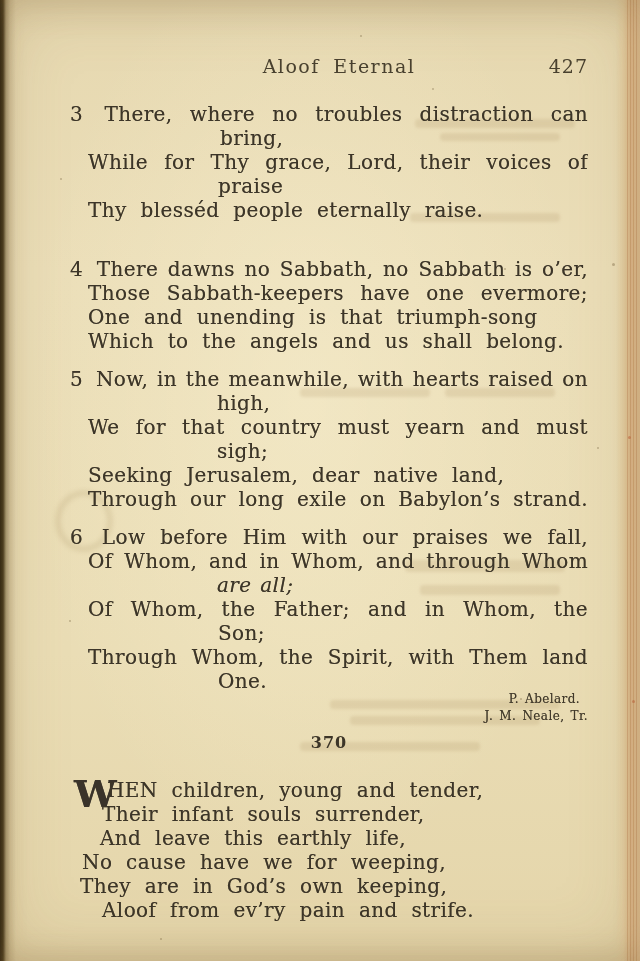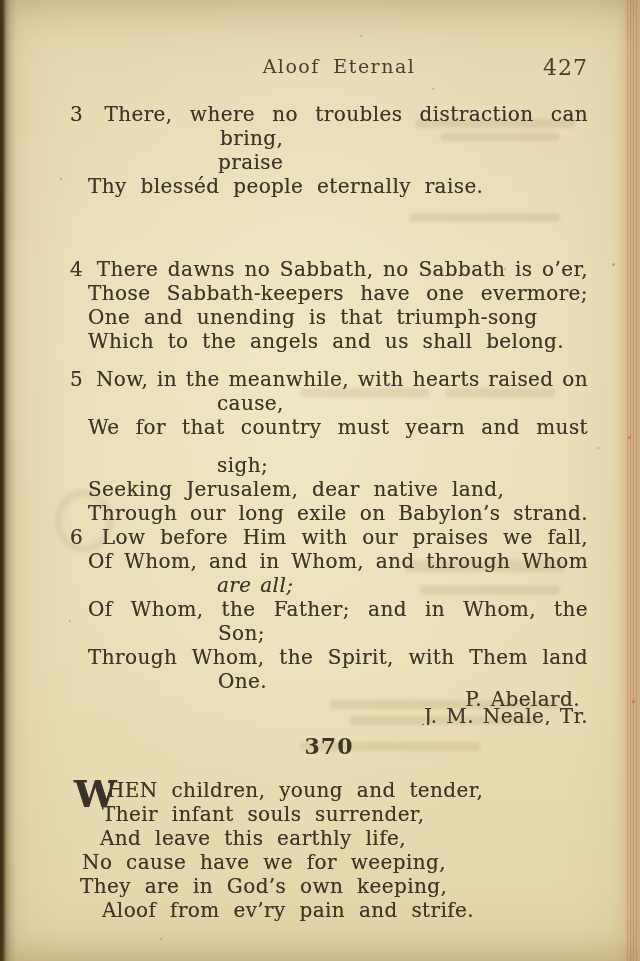--- a/index.html
+++ b/index.html
@@ -21,36 +21,36 @@
     background:repeating-linear-gradient(90deg,rgba(175,115,65,0) 0 2px,rgba(175,115,65,.30) 2px 3px);}
   .vignette{position:absolute;inset:0;pointer-events:none;
     box-shadow:inset 0 0 70px rgba(130,100,50,.22), inset 0 12px 30px rgba(130,100,55,.14), inset 0 -10px 26px rgba(125,95,50,.16);}
   .ghost{position:absolute;background:rgba(163,133,83,.17);border-radius:4px;filter:blur(1.6px);pointer-events:none;}
   .ghost.ring{background:transparent;border:6px solid rgba(158,128,78,.16);border-radius:50%;filter:blur(2px);}
   .speck{position:absolute;border-radius:50%;background:rgba(100,80,45,.35);pointer-events:none;}
   .speck.red{background:rgba(196,99,62,.55);}
   
   .hdr-title{position:absolute;left:70px;width:518px;top:55px;text-align:center;padding-left:10px;
     font-size:19px;letter-spacing:1.5px;word-spacing:6px;color:#49412f;}
-  .hdr-num{position:absolute;right:52px;top:55px;font-size:22px;letter-spacing:1px;color:#49412f;}
+  .hdr-num{position:absolute;right:52px;top:55px;font-size:19px;letter-spacing:1px;color:#49412f;}
   .stanza{position:absolute;left:70px;width:518px;font-size:20px;}
   .ln{position:relative;height:24px;line-height:24px;overflow:hidden;
     letter-spacing:.4px;word-spacing:2px;text-shadow:0 0 .4px rgba(60,53,40,.6);}
   .just{text-align:justify;}
   .just::after{content:"";display:inline-block;width:100%;height:0;}
   .ind{padding-left:18px;}
   .wsp{word-spacing:7px;}
   .vnum{margin-right:4px;}
   .attr{position:absolute;left:70px;width:518px;top:691px;text-align:right;
-    font-size:20px;letter-spacing:1px;word-spacing:6px;color:#423a2b;}
+    font-size:12px;letter-spacing:1px;word-spacing:6px;color:#423a2b;}
   .attr .ln{height:17px;line-height:17px;}
   .attr .l2{padding-right:0px;}
   .attr .l1{padding-right:8px;}
   .hymn-no{position:absolute;left:70px;width:518px;top:733px;text-align:center;
-    font-size:22px;font-weight:bold;letter-spacing:1px;color:#3c3528;}
+    font-size:16px;font-weight:bold;letter-spacing:1px;color:#3c3528;}
   .dropcap{position:absolute;left:4px;top:-3px;font-size:38px;line-height:38px;font-weight:bold;
     letter-spacing:0;color:#3a332a;text-shadow:0 0 .6px rgba(58,51,42,.8);}
 </style>
 </head>
 <body>
 
 <div class="page">
 
   <div class="binding"></div>
   <div class="page-edge"></div>
@@ -78,36 +78,37 @@
   <div class="speck" style="left:360px;top:35px;width:2px;height:2px;"></div>
   <div class="speck red" style="left:628px;top:436px;width:3px;height:3px;"></div>
   <div class="speck red" style="left:632px;top:700px;width:3px;height:3px;"></div>
 
   <div class="hdr-title">Aloof Eternal</div>
   <div class="hdr-num">427</div>
 
   <div class="stanza" style="top:102px;height:144px;">
     <div class="ln just"><span class="vnum">3</span> <span>There, where no troubles distraction can</span></div>
     <div class="ln" style="padding-left:150px;">bring,</div>
+    <div class="ln just ind">While for Thy grace, Lord, their voices of</div>
     <div class="ln" style="padding-left:148px;">praise</div>
     <div class="ln ind wsp">Thy blesséd people eternally raise.</div>
   </div>
 
   <div class="stanza" style="top:257px;height:96px;">
     <div class="ln just"><span class="vnum">4</span> <span>There dawns no Sabbath, no Sabbath is o’er,</span></div>
     <div class="ln just ind">Those Sabbath-keepers have one evermore;</div>
     <div class="ln ind wsp">One and unending is that triumph-song</div>
     <div class="ln ind wsp">Which to the angels and us shall belong.</div>
   </div>
 
   <div class="stanza" style="top:367px;height:144px;">
     <div class="ln just"><span class="vnum">5</span> <span>Now, in the meanwhile, with hearts raised on</span></div>
-    <div class="ln" style="padding-left:147px;">cause,</div>
+    <div class="ln" style="padding-left:147px;">high,</div>
     <div class="ln just ind">We for that country must yearn and must</div>
-    <div class="ln" style="padding-left:147px;margin-top:14px;">sigh;</div>
+    <div class="ln" style="padding-left:147px;">sigh;</div>
     <div class="ln ind wsp">Seeking Jerusalem, dear native land,</div>
     <div class="ln just ind">Through our long exile on Babylon’s strand.</div>
   </div>
 
   <div class="stanza" style="top:525px;height:168px;">
     <div class="ln just"><span class="vnum">6</span> <span>Low before Him with our praises we fall,</span></div>
     <div class="ln just ind">Of Whom, and in Whom, and through Whom</div>
     <div class="ln" style="padding-left:147px;font-style:italic;">are all;</div>
     <div class="ln just ind">Of Whom, the Father; and in Whom, the</div>
     <div class="ln" style="padding-left:148px;">Son;</div>

